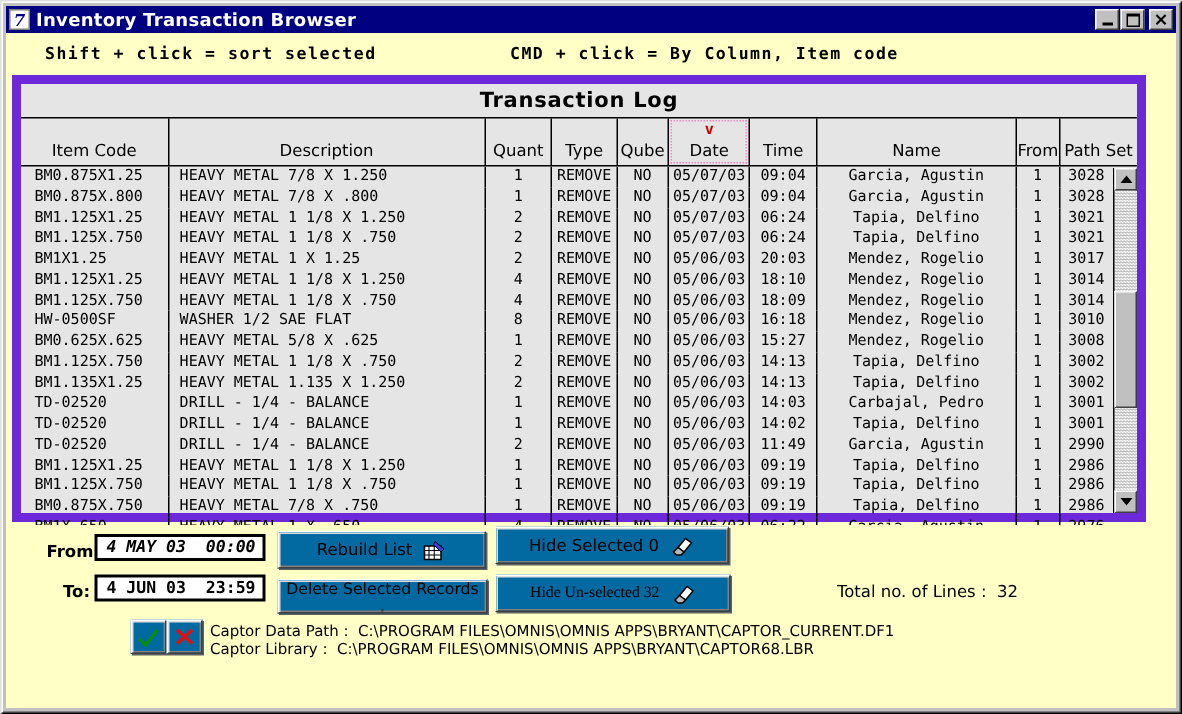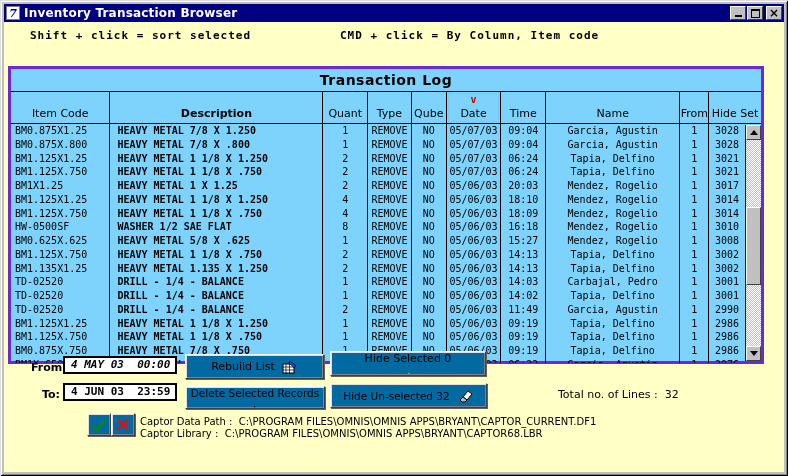--- a/index.html
+++ b/index.html
@@ -34,22 +34,22 @@
   .glyph-x { position:absolute; inset:0; }
   
   .client { position:absolute; left:4px; top:22px; right:4px; bottom:4px; background:#ffffc6; overflow:hidden; }
   .instr {
     position:absolute; top:7px; font:bold 11px "DejaVu Sans Mono", monospace;
     letter-spacing:1px; color:#000; white-space:pre;
   }
   .instr.left { left:26px; } .instr.right { left:336px; }
   
   .tablebox {
-    position:absolute; left:4px; top:44px; width:756px; height:298px;
-    background:#7dd3fc; border:3px solid #6d28d9;
+    position:absolute; left:4px; top:28px; width:756px; height:298px;
+    background:#e5e5e5; border:6px solid #6d28d9;
   }
   .tbl-title {
     height:22px; display:flex; align-items:center; justify-content:center;
     font:bold 14px "DejaVu Sans", sans-serif; letter-spacing:.5px;
   }
   .thead {
     display:flex; height:33px; border-top:1px solid #000; border-bottom:1px solid #000;
   }
   .hcell {
     display:flex; flex-direction:column; justify-content:flex-end; align-items:center;
@@ -60,24 +60,24 @@
   .hcell .dotted { position:absolute; inset:1px; border:1px dotted #ff82c6; pointer-events:none; }
   .sortv { position:absolute; top:2px; left:0; right:0; text-align:center;
            font:bold 10px "DejaVu Sans Mono", monospace; color:#cc0000; }
   .tbody { position:relative; height:239px; overflow:hidden; }
   .trow { display:flex; height:13.75px; }
   .tcell {
     font:10px "DejaVu Sans Mono", monospace; line-height:13.75px; white-space:nowrap;
     border-right:1px solid #000; overflow:hidden; text-align:center;
   }
   .tcell:last-child { border-right:none; }
-  .c0 { width:100px; } .c1 { width:214px;font-weight:bold; } .c2 { width:45px; } .c3 { width:44px; }
+  .c0 { width:100px; } .c1 { width:214px; } .c2 { width:45px; } .c3 { width:44px; }
   .c4 { width:35px; }  .c5 { width:55px; }  .c6 { width:45px; } .c7 { width:135px; }
   .c8 { width:29px; }  .c9 { width:52px; }
-  .tcell.c0 { text-align:left; padding-left:4px; }
+  .tcell.c0 { text-align:left; padding-left:9px; }
   .tcell.c1 { text-align:left; padding-left:7px; }
   .tcell.c9 { padding-right:16px; }
   
   .vscroll { position:absolute; right:0; top:56px; bottom:0; width:16px; background:
     repeating-conic-gradient(#fff 0 25%, #c0c0c0 0 50%) 0 0 / 2px 2px; border-left:1px solid #000; }
   .sb-btn {
     position:absolute; left:0; width:15px; height:15px; background:#c0c0c0;
     border-top:1px solid #fff; border-left:1px solid #fff;
     border-right:1px solid #404040; border-bottom:1px solid #404040;
     display:flex; align-items:center; justify-content:center;
@@ -160,21 +160,21 @@
           <div class="hcell c6">
             <span>Time</span>
           </div>
           <div class="hcell c7">
             <span>Name</span>
           </div>
           <div class="hcell c8">
             <span>From</span>
           </div>
           <div class="hcell c9">
-            <span>Hide Set</span>
+            <span>Path Set</span>
           </div>
         </div>
       <div class="tbody">
           <div class="trow">
             <div class="tcell c0">BM0.875X1.25</div>
             <div class="tcell c1">HEAVY METAL 7/8 X 1.250</div>
             <div class="tcell c2">1</div>
             <div class="tcell c3">REMOVE</div>
             <div class="tcell c4">NO</div>
             <div class="tcell c5">05/07/03</div>
@@ -414,28 +414,28 @@
     </div>
     <div class="btn95" style="left:181px; top:364px; width:140px; height:23px; font-size:10.5px;flex-direction:column;">
       <span>Delete Selected Records</span>
       <svg class="icon" width="12" height="13" viewBox="0 0 12 13">
         <rect x="2.5" y="3" width="7" height="9" fill="none" stroke="#000"></rect>
         <line x1="1" y1="2.5" x2="11" y2="2.5" stroke="#000"></line>
         <line x1="4.5" y1="1" x2="7.5" y2="1" stroke="#000"></line>
         <path d="M4.5 5v5M6 5v5M7.5 5v5" stroke="#000" stroke-width=".8"></path>
       </svg>
     </div>
-    <div class="btn95" style="left:326px; top:329px; width:156px; height:25px;flex-direction:column;">
+    <div class="btn95" style="left:326px; top:329px; width:156px; height:25px;">
       <span>Hide Selected 0</span>
       <svg class="icon" width="17" height="14" viewBox="0 0 17 14">
         <path d="M6 8 L11 2 L15 5 L10 11 Z" fill="#fff" stroke="#000"></path>
         <path d="M3 11 L6 8 L10 11 L8 13 L5 13 Z" fill="#b8b8b8" stroke="#000"></path>
       </svg>
     </div>
-    <div class="btn95" style="left:326px; top:361px; width:157px; height:25px; font-size:10.5px;">
+    <div class="btn95" style="left:326px; top:361px; width:157px; height:25px; font-size:10.5px;font-family:Liberation Serif, serif;">
       <span>Hide Un-selected 32</span>
       <svg class="icon" width="17" height="14" viewBox="0 0 17 14">
         <path d="M6 8 L11 2 L15 5 L10 11 Z" fill="#fff" stroke="#000"></path>
         <path d="M3 11 L6 8 L10 11 L8 13 L5 13 Z" fill="#b8b8b8" stroke="#000"></path>
       </svg>
     </div>
 
     <div class="totals">
       <span>Total no. of Lines :</span>&nbsp;&nbsp;<span>32</span>
     </div>

